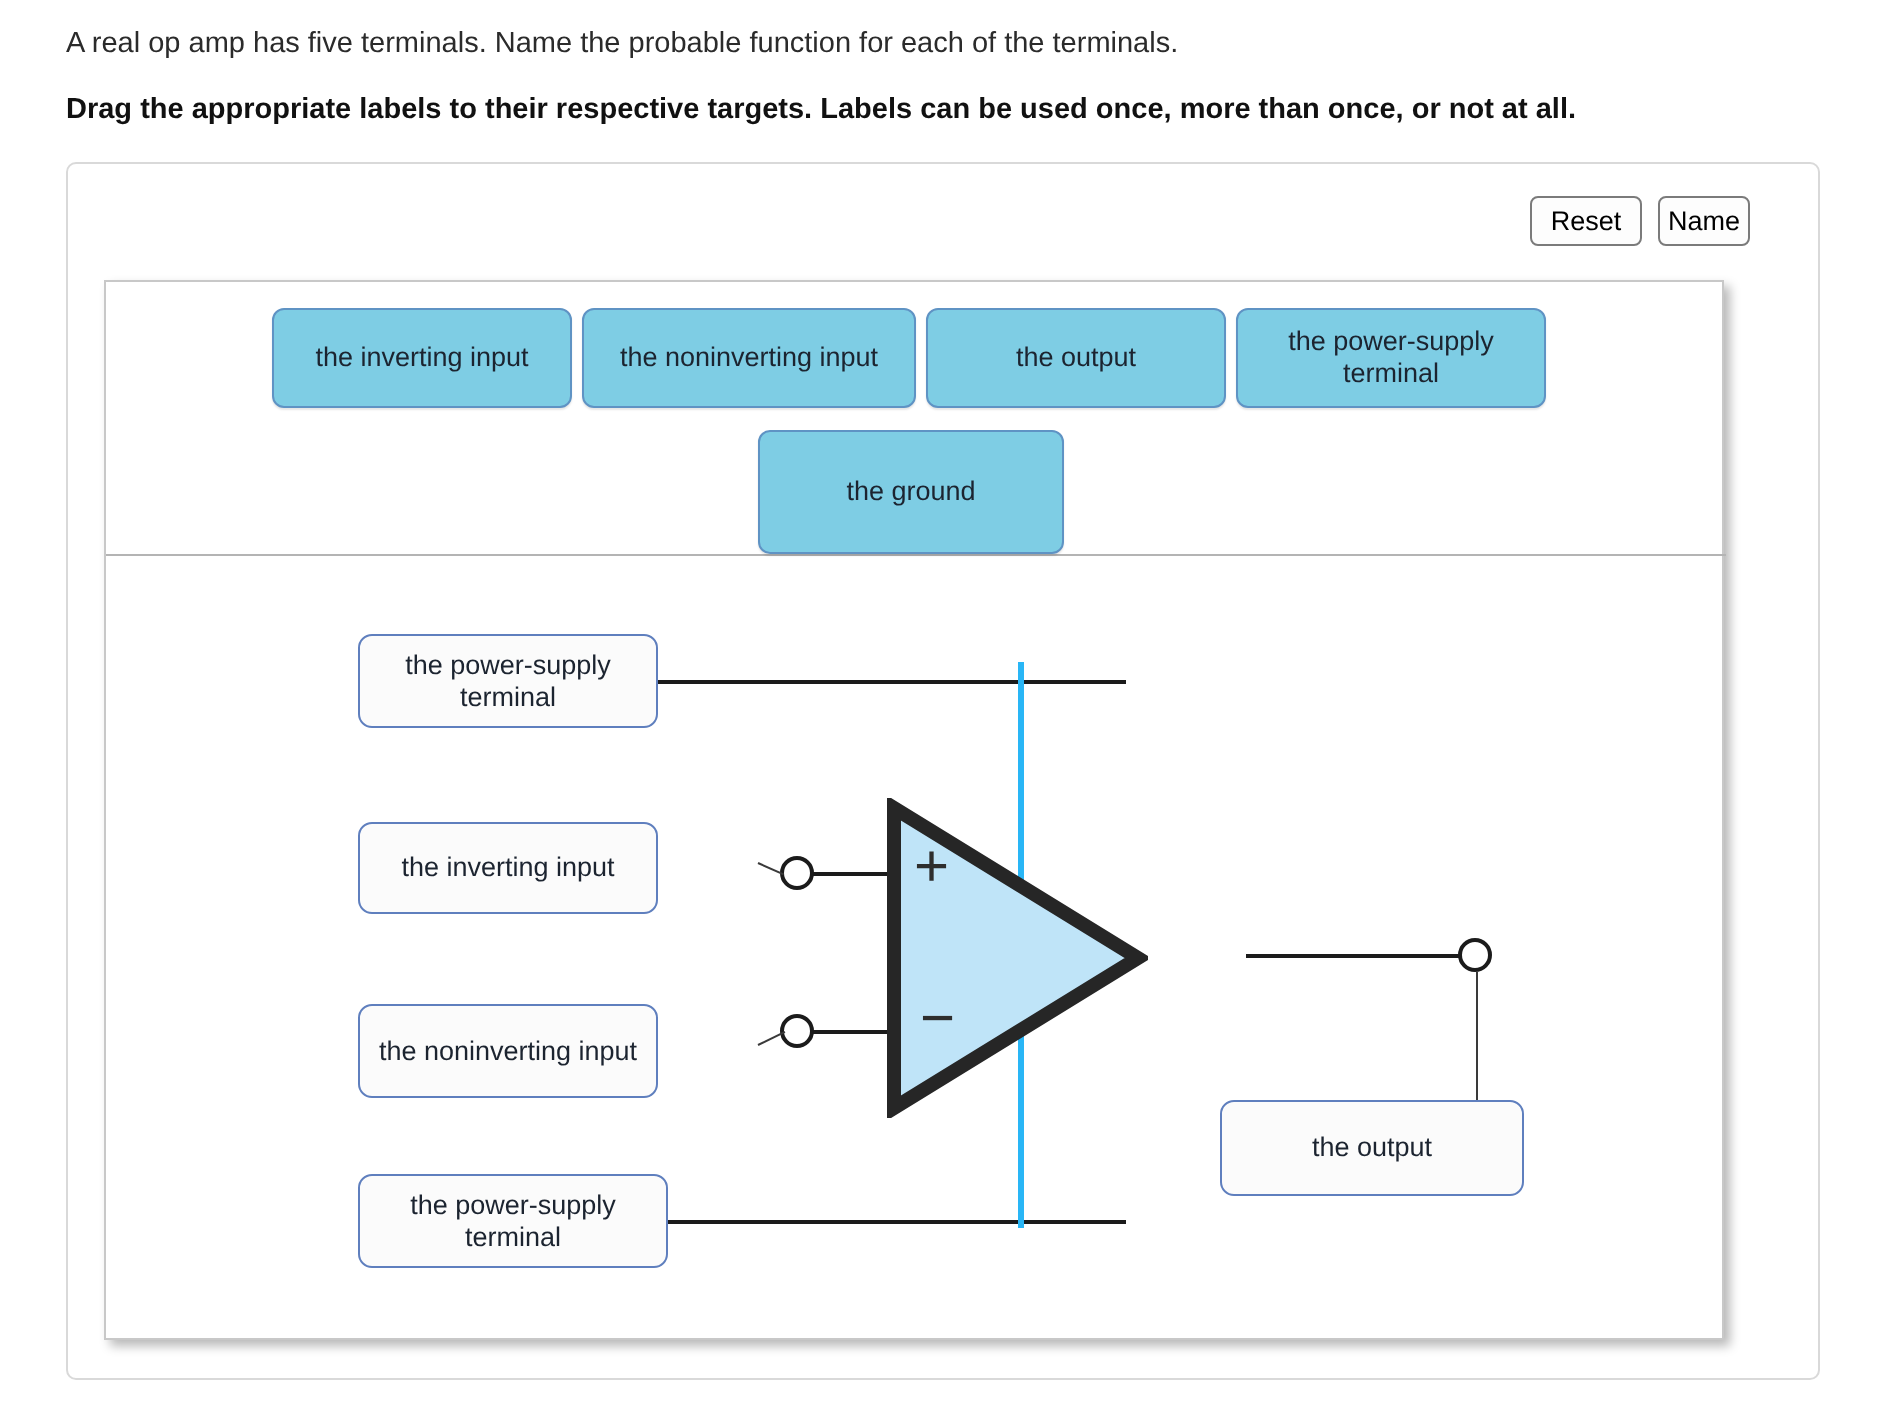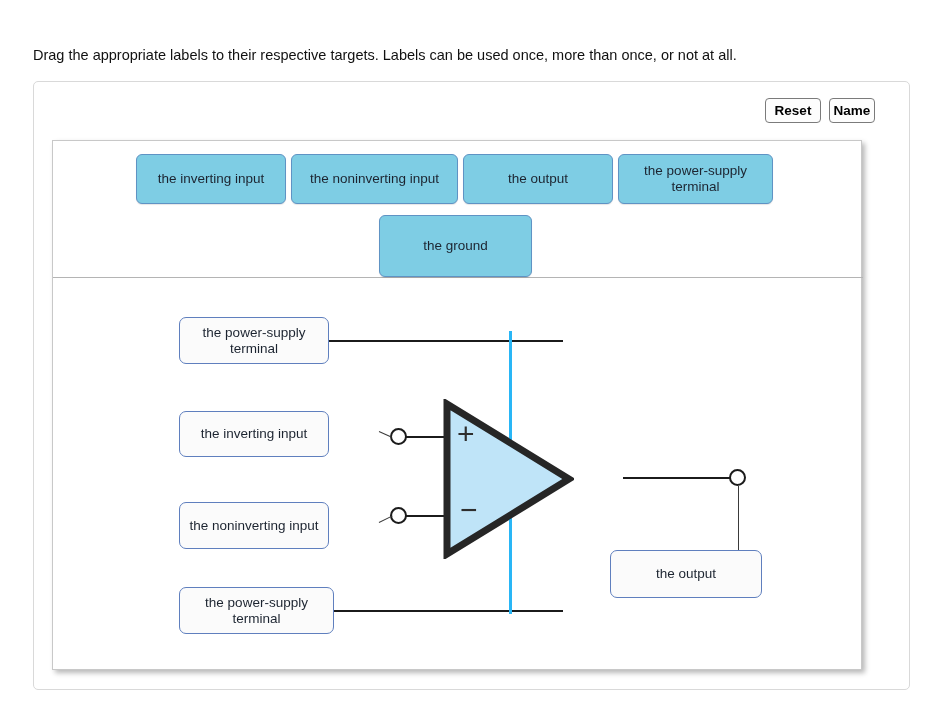--- a/index.html
+++ b/index.html
@@ -11,38 +11,38 @@
     overflow: hidden;
   }
   #root { position: relative; width: 942px; height: 701px; }
 
   
   .q-line {
     position: absolute; left: 33px;
     color: #222; white-space: nowrap;
   }
   #q-intro { top: 14px; font-size: 14.5px; font-weight: 400; color: #2b2b2b; }
-  #q-instr { top: 47px; font-size: 14.5px; font-weight: normal; color: #111; }
+  #q-instr { top: 47px; font-size: 14.5px; font-weight: bold; color: #111; }
 
   
   #outer-card {
     position: absolute; left: 33px; top: 81px;
     width: 877px; height: 609px;
     border: 1px solid #d9d9d9; border-radius: 5px;
     background: #fff;
   }
 
   
   .tool-btn {
     position: absolute; top: 98px;
     height: 25px;
     background: #fdfdfd;
     border: 1px solid #7b7b7b;
     border-radius: 4px;
-    font-size: 13.5px; font-weight: bold; color: #000;
+    font-size: 13.5px; font-weight: normal; color: #000;
     font-family: "Liberation Sans", sans-serif;
     display: flex; align-items: center; justify-content: center;
     cursor: pointer;
     padding: 0 22px;
   }
   #btn-reset { left: 765px; width: 56px; }
   #btn-help  { left: 829px; width: 46px; }
 
   
   #inner-panel {
@@ -141,20 +141,21 @@
     user-select: none;
   }
   #sym-plus  { left: 456px; top: 418px; }
   #sym-minus { left: 459px; top: 494px; }
 </style>
 </head>
 <body>
 
 <div id="root">
 
+  <div class="q-line" id="q-intro">A real op amp has five terminals. Name the probable function for each of the terminals.</div>
   <div class="q-line" id="q-instr">Drag the appropriate labels to their respective targets. Labels can be used once, more than once, or not at all.</div>
 
   <div id="outer-card"></div>
 
   <div class="tool-btn" id="btn-reset">Reset</div>
   <div class="tool-btn" id="btn-help">Name</div>
 
   <div id="inner-panel">
 
     <div id="bank-divider"></div>

